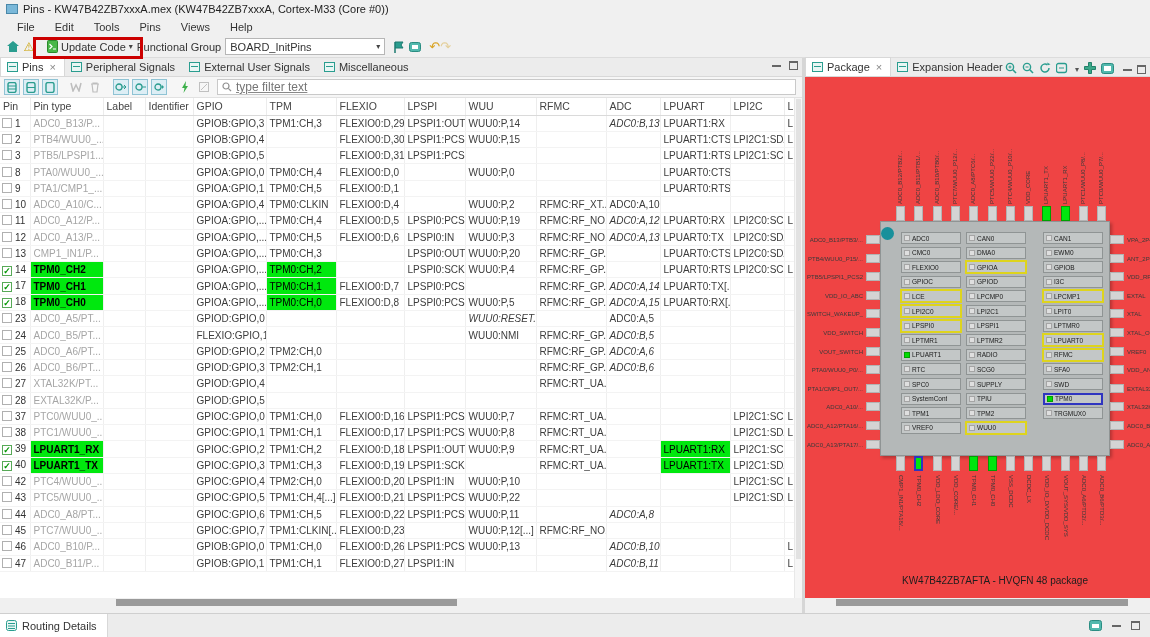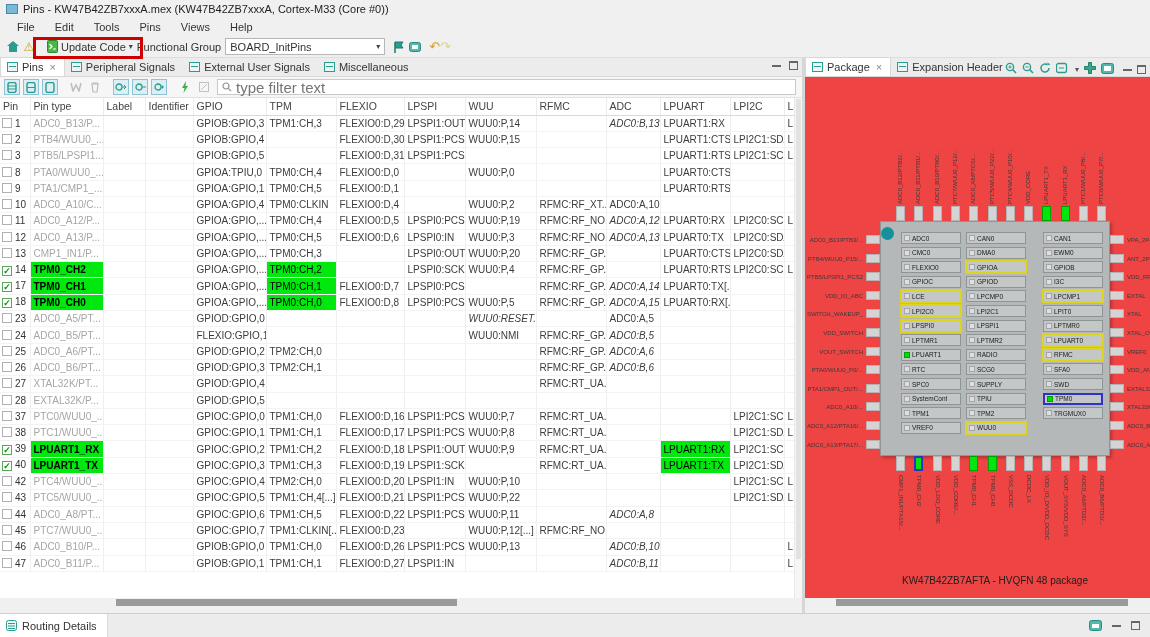--- a/index.html
+++ b/index.html
@@ -25,21 +25,21 @@
   .tab-close{color:#888;font-size:11px;margin-left:2px;}
   .winbtns{position:absolute;right:4px;top:3px;display:flex;gap:8px;align-items:center;}
   .minb{width:9px;height:3px;border-bottom:2px solid #666;}
   .maxb{width:9px;height:9px;border:1px solid #666;border-top:2px solid #666;}
   .ptoolbar{height:21px;background:#f6f6f6;display:flex;align-items:center;gap:3px;padding-left:4px;border-bottom:1px solid #e2e2e2;}
   .ticon{width:16px;height:16px;display:flex;align-items:center;justify-content:center;font-size:10px;}
   .ticon.toggle{background:#ddeef5;border:1px solid #8fc3d4;}
   .ticon svg{display:block;}
   .sep{width:4px;}
   .filter{flex:1;height:16px;margin:0 6px 0 2px;background:#fff;border:1px solid #c9c9c9;display:flex;align-items:center;gap:4px;padding:0 4px;}
-  .filter input{border:none;outline:none;flex:1;font-size:15px;color:#888;background:transparent;}
+  .filter input{border:none;outline:none;flex:1;font-size:12px;color:#888;background:transparent;text-decoration:underline;}
   .tablewrap{flex:1;background:#fff;position:relative;overflow:hidden;}
   table{border-collapse:collapse;table-layout:fixed;width:792px;}
   th{font-size:10.5px;font-weight:normal;color:#444;text-align:left;padding:2px 3px;border-right:1px solid #ececec;border-bottom:1px solid #dadada;height:17px;white-space:nowrap;overflow:hidden;background:#fff;}
   td{font-size:10px;color:#3c3c3c;padding:1px 3px;border-right:1px solid #efefef;border-bottom:1px solid #f3f3f3;height:16.3px;white-space:nowrap;overflow:hidden;}
   td.hl{background:#00e80e;color:#000;}
   td.it{font-style:italic;}
   .name-cell{color:#a6a6a6;}
   .name-cell.hl{color:#000;font-weight:bold;}
   .pin-cell{padding-left:2px;}
   .cb{display:inline-block;width:10px;height:10px;border:1px solid #b0b0b0;background:#fff;font-size:9px;line-height:9px;color:#009600;text-align:center;vertical-align:-1px;margin-right:3px;font-weight:bold;}
@@ -306,21 +306,21 @@
               <td></td>
               <td>LPUART1:RTS</td>
               <td>LPI2C1:SCL</td>
               <td>L</td>
             </tr>
             <tr>
               <td class="pin-cell"><span class="cb"></span><span class="pin-num">8</span></td>
               <td class="name-cell">PTA0/WUU0_...</td>
               <td></td>
               <td></td>
-              <td>GPIOA:TPIU,0</td>
+              <td>GPIOA:GPIO,0</td>
               <td>TPM0:CH,4</td>
               <td>FLEXIO0:D,0</td>
               <td></td>
               <td>WUU0:P,0</td>
               <td></td>
               <td></td>
               <td>LPUART0:CTS</td>
               <td></td>
               <td></td>
             </tr>

